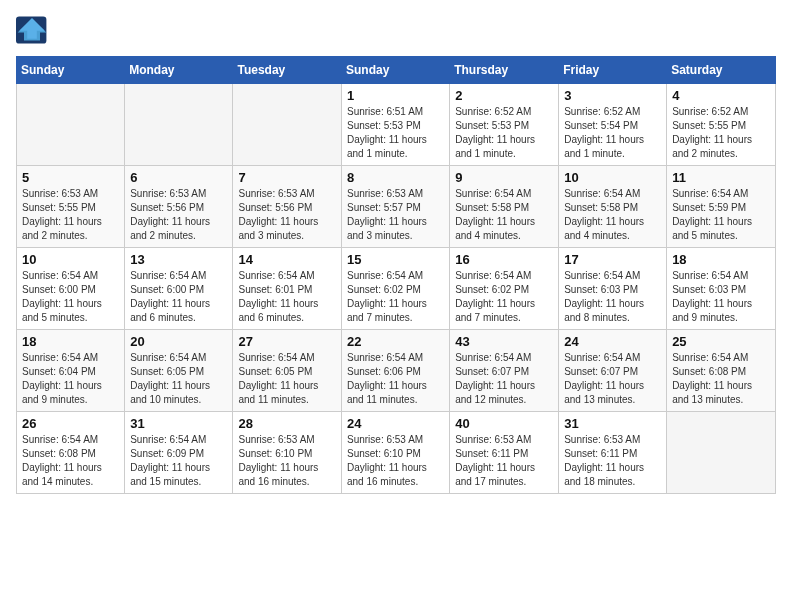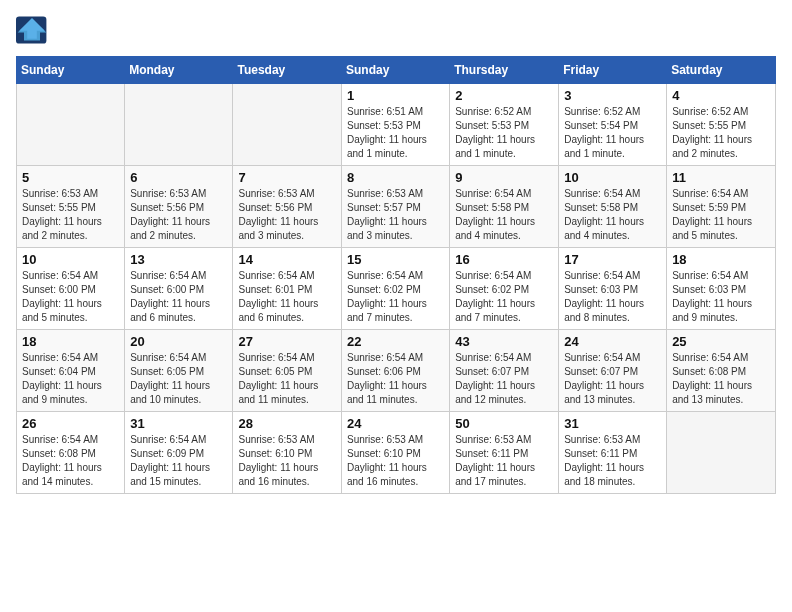--- a/index.html
+++ b/index.html
@@ -332,21 +332,21 @@
 and 16 minutes.</div>
         </td>
         <td>
           <div class="day-num">24</div>
           <div class="day-info" style="white-space: pre-line;">Sunrise: 6:53 AM
 Sunset: 6:10 PM
 Daylight: 11 hours
 and 16 minutes.</div>
         </td>
         <td>
-          <div class="day-num">50</div>
+          <div class="day-num">40</div>
           <div class="day-info" style="white-space: pre-line;">Sunrise: 6:53 AM
 Sunset: 6:11 PM
 Daylight: 11 hours
 and 17 minutes.</div>
         </td>
         <td>
           <div class="day-num">31</div>
           <div class="day-info" style="white-space: pre-line;">Sunrise: 6:53 AM
 Sunset: 6:11 PM
 Daylight: 11 hours

